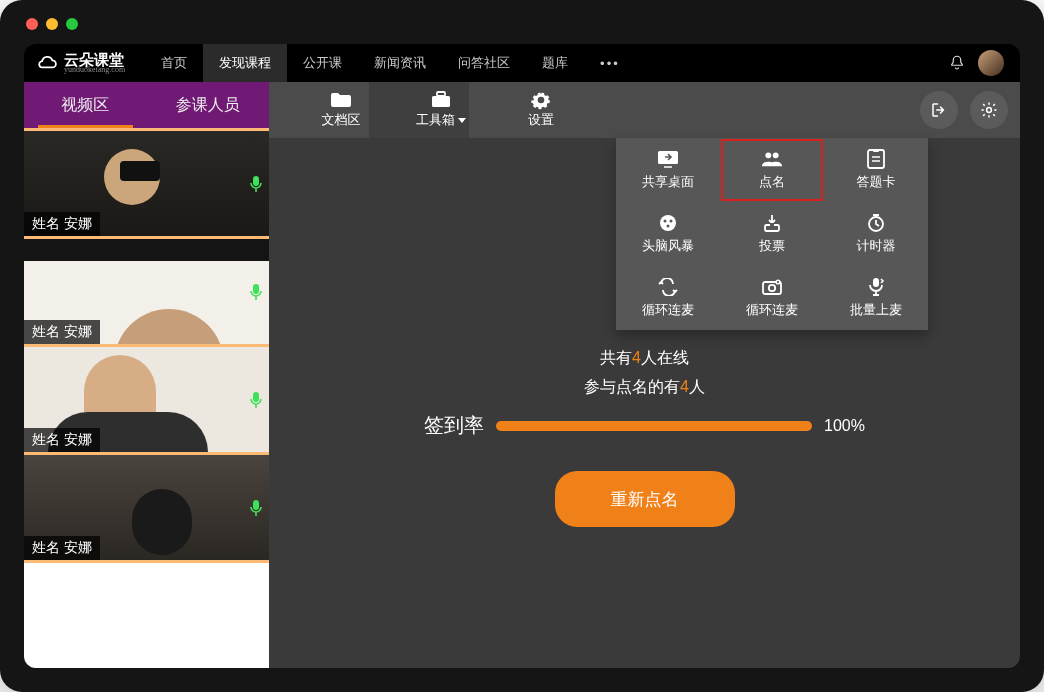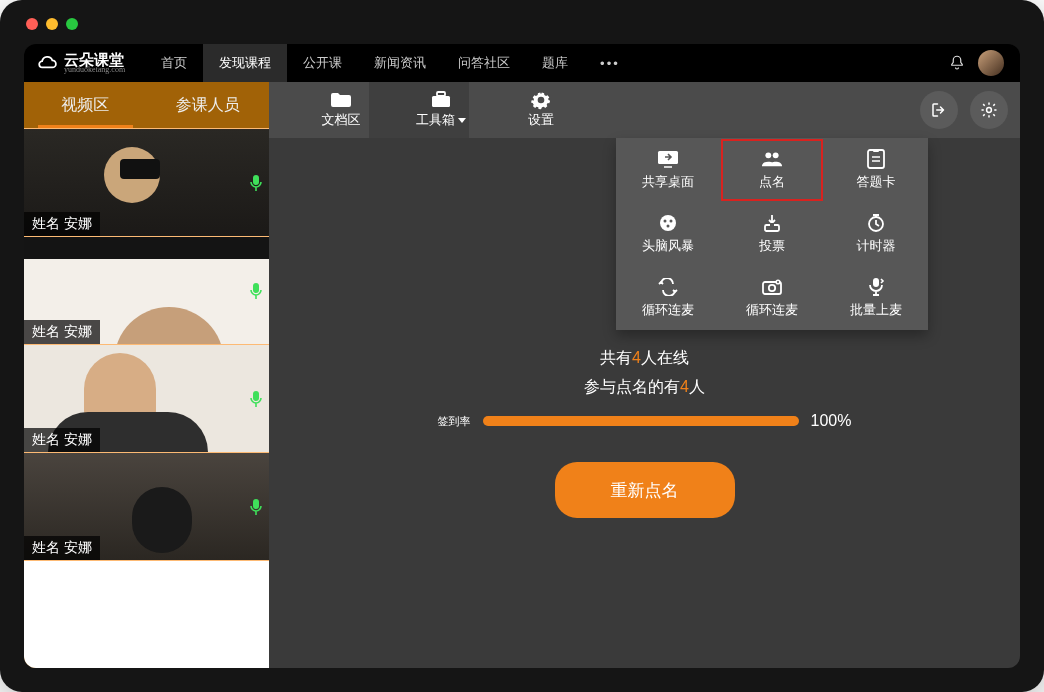--- a/index.html
+++ b/index.html
@@ -72,21 +72,21 @@
     .avatar { width:26px; height:26px; border-radius:50%; background: linear-gradient(135deg,#c9a07a,#432e1f); }
 
     .body {
       flex:1;
       display:flex;
       overflow:hidden;
     }
 
     .left-col {
       width: 245px;
-      background:#a16207;
+      background:#701a75;
       display:flex;
       flex-direction:column;
       justify-content:center;
     }
     .left-tabs {
       height:46px;
       display:flex;
       color:#eee;
       font-size:16px;
     }
@@ -108,21 +108,21 @@
     .video-list {
       flex:1;
       overflow:hidden;
       display:flex;
       flex-direction:column;
     }
     .video-tile {
       height:130px;
       background:#333;
       position:relative;
-      border-top:1px solid #fdba74;
+      border-top:3px solid #fdba74;
     }
     .video-tile .thumb {
       position:absolute;
       inset:0;
     }
     .vt1 .thumb { background: linear-gradient(180deg,#2a2824 0%,#1b1917 100%); }
     .vt1 .thumb::before { content:""; position:absolute; left:80px; top:18px; width:56px; height:56px; border-radius:50%; background:#caa67a; }
     .vt1 .thumb::after { content:""; position:absolute; left:96px; top:30px; width:40px; height:20px; border-radius:4px; background:#111; }
     .vt2 .thumb { background:#f3efe9; }
     .vt2 .thumb::before { content:""; position:absolute; left:0; right:0; top:0; height:22px; background:#141414; }
@@ -229,21 +229,21 @@
       font-size:16px;
     }
     .stats-line { color:#fff; }
     .accent { color:#f08119; }
     .progress-row {
       display:flex;
       align-items:center;
       gap:12px;
       margin-top:6px;
     }
-    .progress-label { font-size:11px;font-family:Liberation Mono, monospace; }
+    .progress-label { font-size:20px;font-family:Liberation Mono, monospace; }
     .progress-bar {
       width:316px;
       height:10px;
       border-radius:6px;
       background:#f08119;
     }
     .progress-val { font-size:16px; color:#fff; }
     .action-btn {
       margin-top:24px;
       width:180px;

